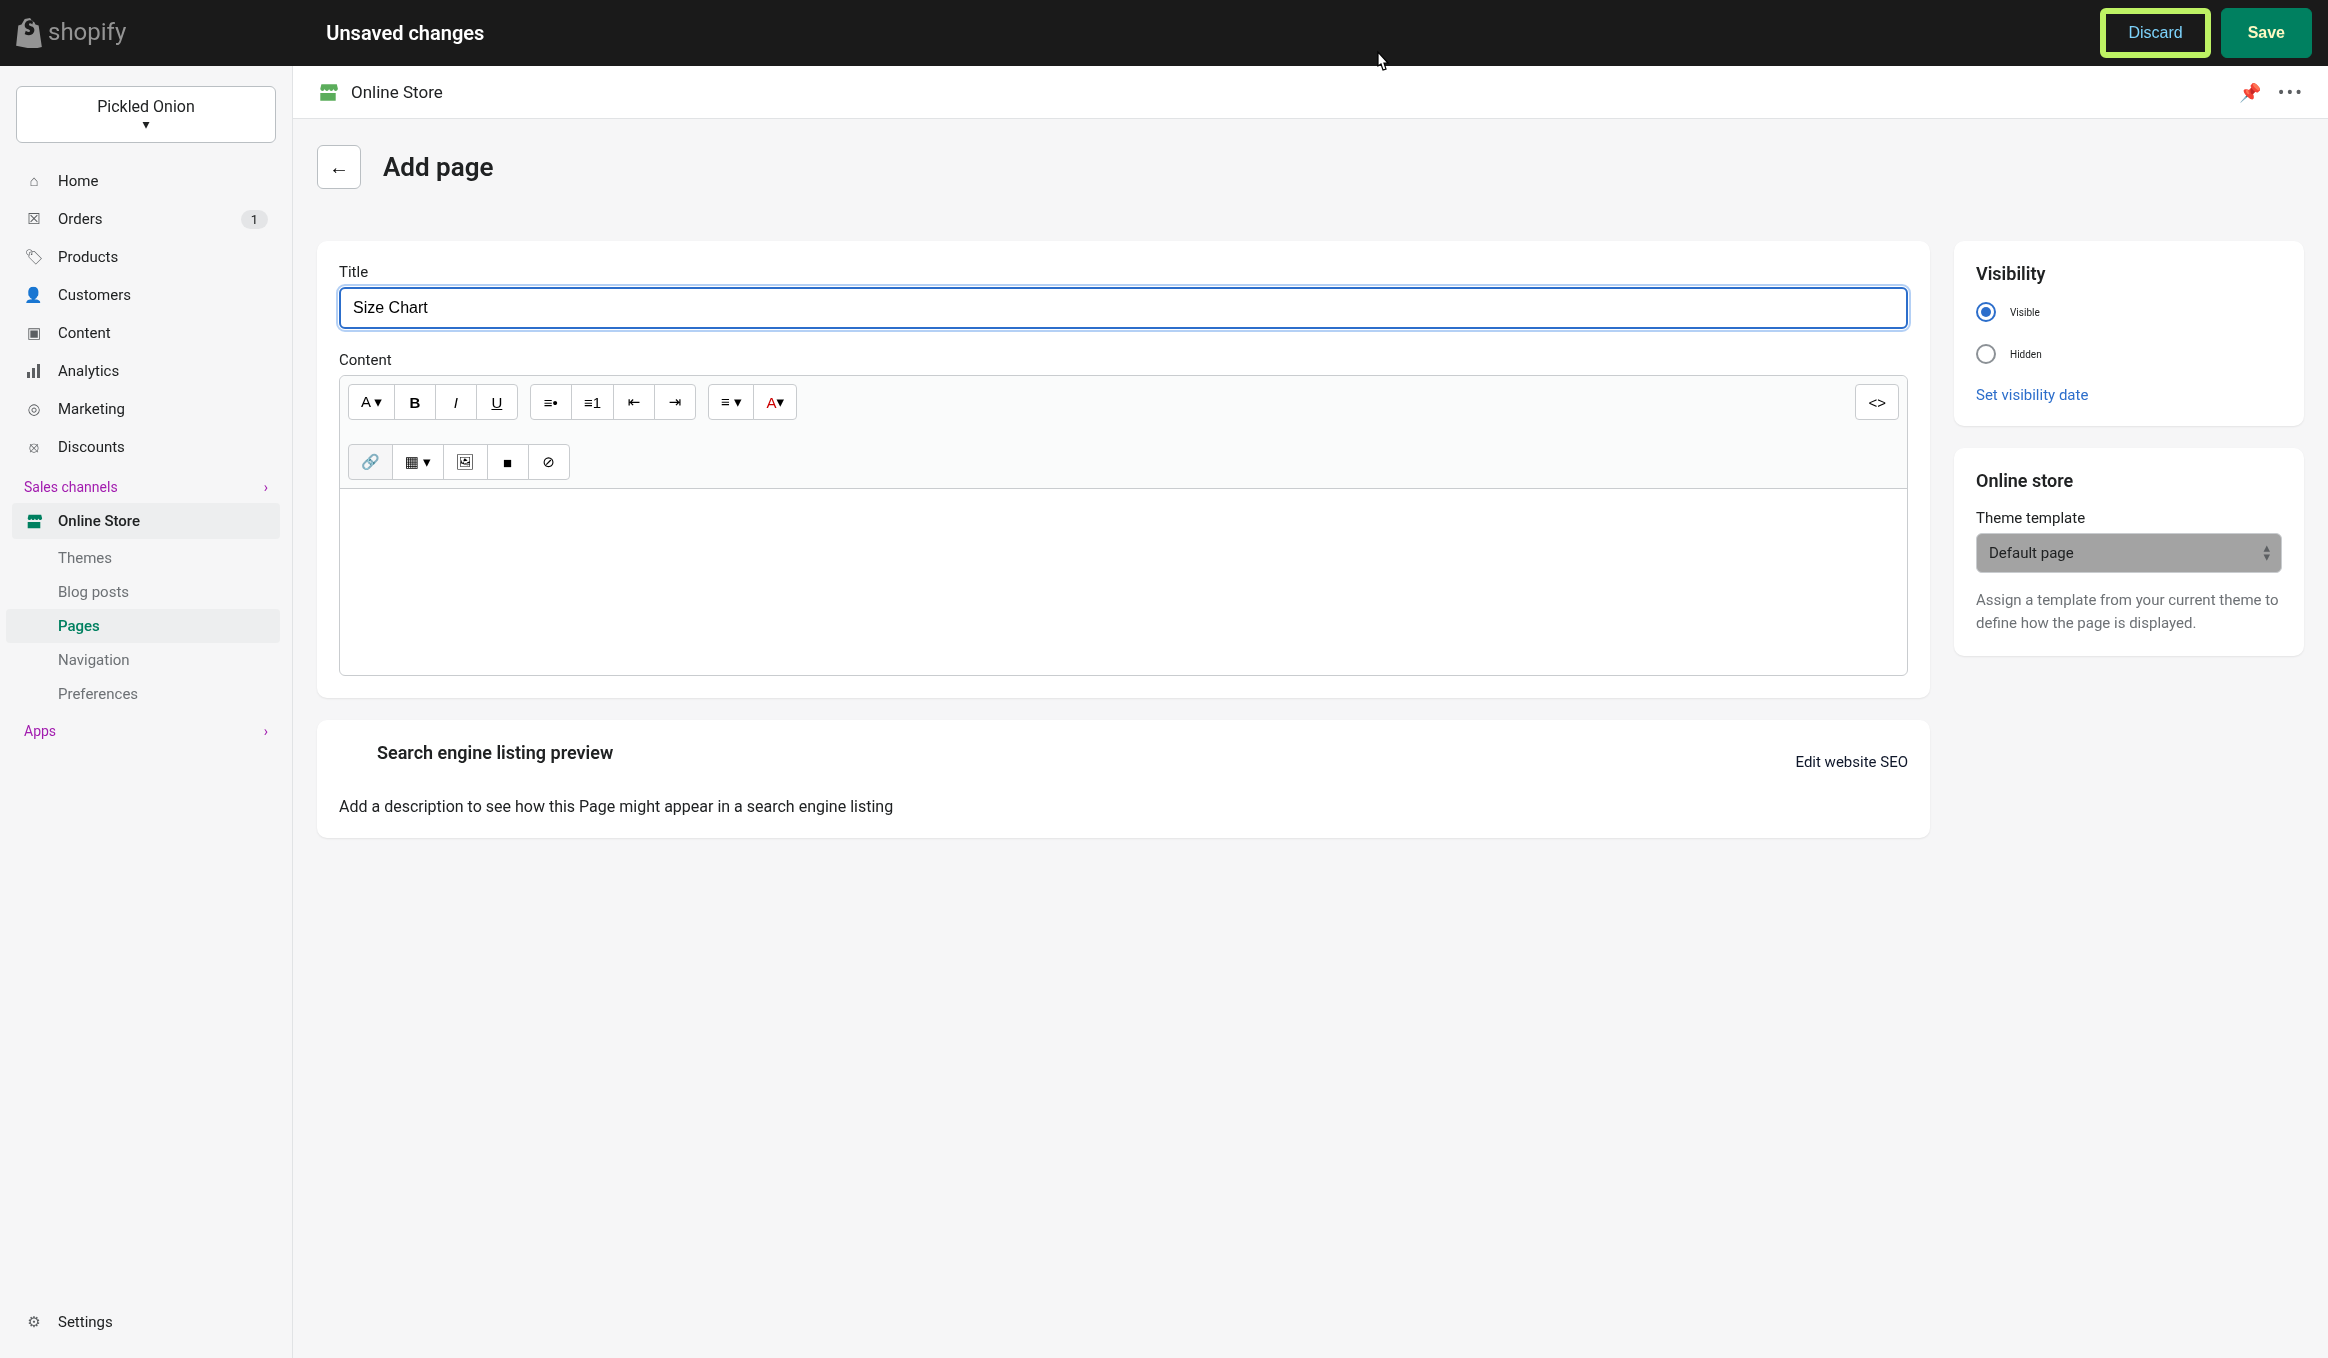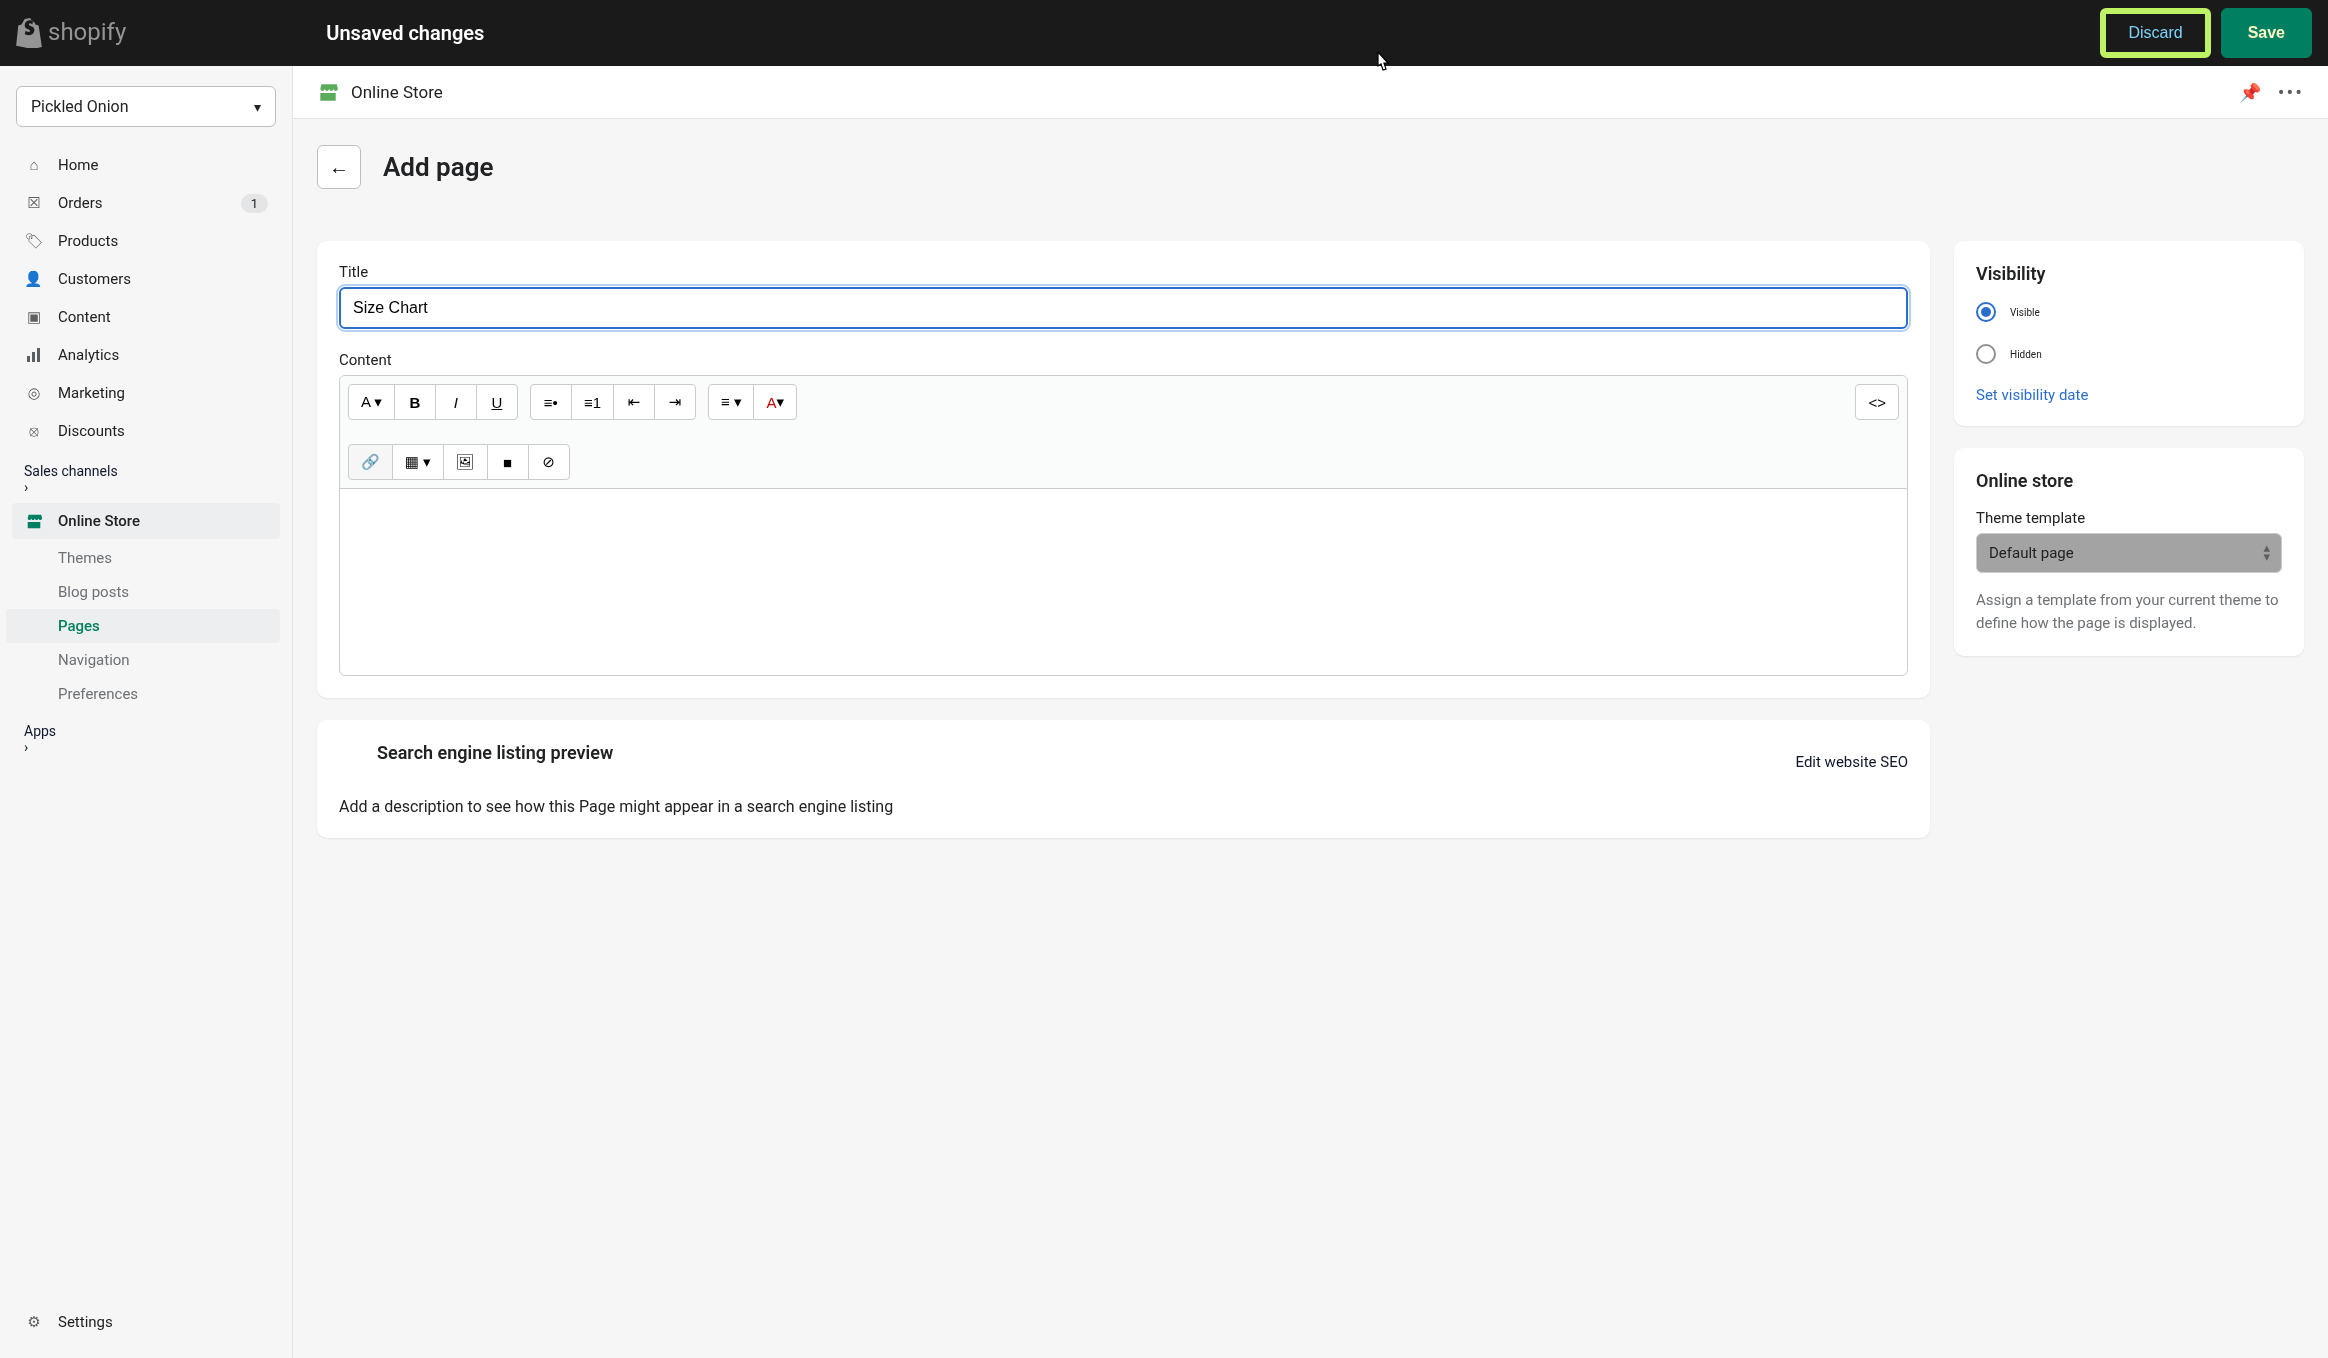--- a/index.html
+++ b/index.html
@@ -14,28 +14,28 @@
 .btn-discard { background: transparent; border: 6px solid #bef264; color: #7dd3fc; padding: 10px 22px; border-radius: 6px; font-size: 16px; cursor: pointer; }
 .btn-save { background: #008060; border: 1px solid #008060; color: #fef9c3; padding: 10px 26px; border-radius: 6px; font-size: 16px; cursor: pointer; font-weight: 700; }
 .cursor-hand { position: absolute; top: 50px; left: 1370px; font-size: 28px; pointer-events: none; z-index: 100; }
 
 
 .layout { display: flex; }
 .sidebar { width: 293px; background: #f6f6f7; border-right: 1px solid #e1e3e5; padding: 20px 12px; height: calc(100vh - 66px); position: relative; }
 .main { flex: 1; }
 
 
-.store-select { display: flex; align-items: center; justify-content: space-between; border: 1px solid #babfc3; background: #fff; border-radius: 6px; padding: 10px 14px; margin: 0 4px 20px 4px; cursor: pointer; }
+.store-select { display: flex; align-items: center; border: 1px solid #babfc3; background: #fff; border-radius: 6px; padding: 10px 14px; margin: 0 4px 20px 4px; cursor: pointer; flex-direction: column; }
 .store-name { font-size: 16px; color: #202223; }
 
 
 .nav-item { display: flex; align-items: center; gap: 14px; padding: 8px 12px; border-radius: 4px; cursor: pointer; font-size: 15px; color: #202223; margin-bottom: 2px; }
 .nav-item .icon { width: 20px; height: 20px; display: flex; align-items: center; justify-content: center; color: #5c5f62; }
 .nav-item .badge { margin-left: auto; background: #e4e5e7; color: #202223; font-size: 13px; border-radius: 10px; padding: 2px 10px; }
-.nav-section { display: flex; align-items: flex-start; justify-content: space-between; padding: 12px 12px 8px; font-size: 14px; color: #0f172a; flex-direction: column; }
+.nav-section { display: flex; align-items: center; justify-content: space-between; padding: 12px 12px 8px; font-size: 14px; color: #a21caf; }
 .nav-sub { padding-left: 46px; font-size: 15px; color: #6d7175; padding-top: 8px; padding-bottom: 8px; cursor: pointer; }
 .nav-sub.active { background: #edeeef; color: #008060; font-weight: 500; border-radius: 4px; margin-left: -6px; padding-left: 52px; }
 .nav-item.active { background: #edeeef; font-weight: 500; }
 .nav-item.active .icon { color: #008060; }
 .settings-item { position: absolute; bottom: 16px; left: 12px; right: 12px; }
 
 
 .page-header { background: #fff; border-bottom: 1px solid #e1e3e5; padding: 14px 24px; display: flex; align-items: center; justify-content: space-between; }
 .page-header-left { display: flex; align-items: center; gap: 12px; font-size: 17px; }
 .page-header-left .store-icon { width: 22px; height: 22px; color: #5bad5b; }

